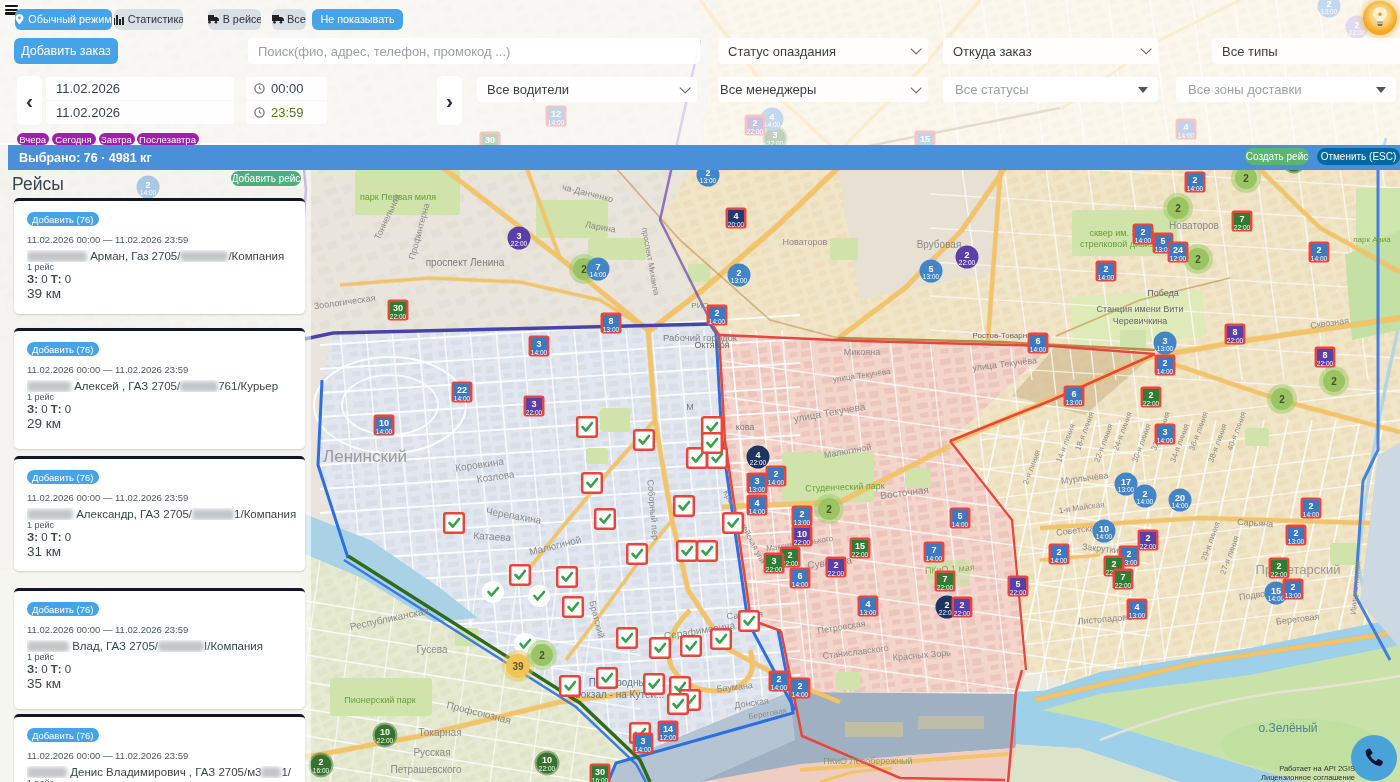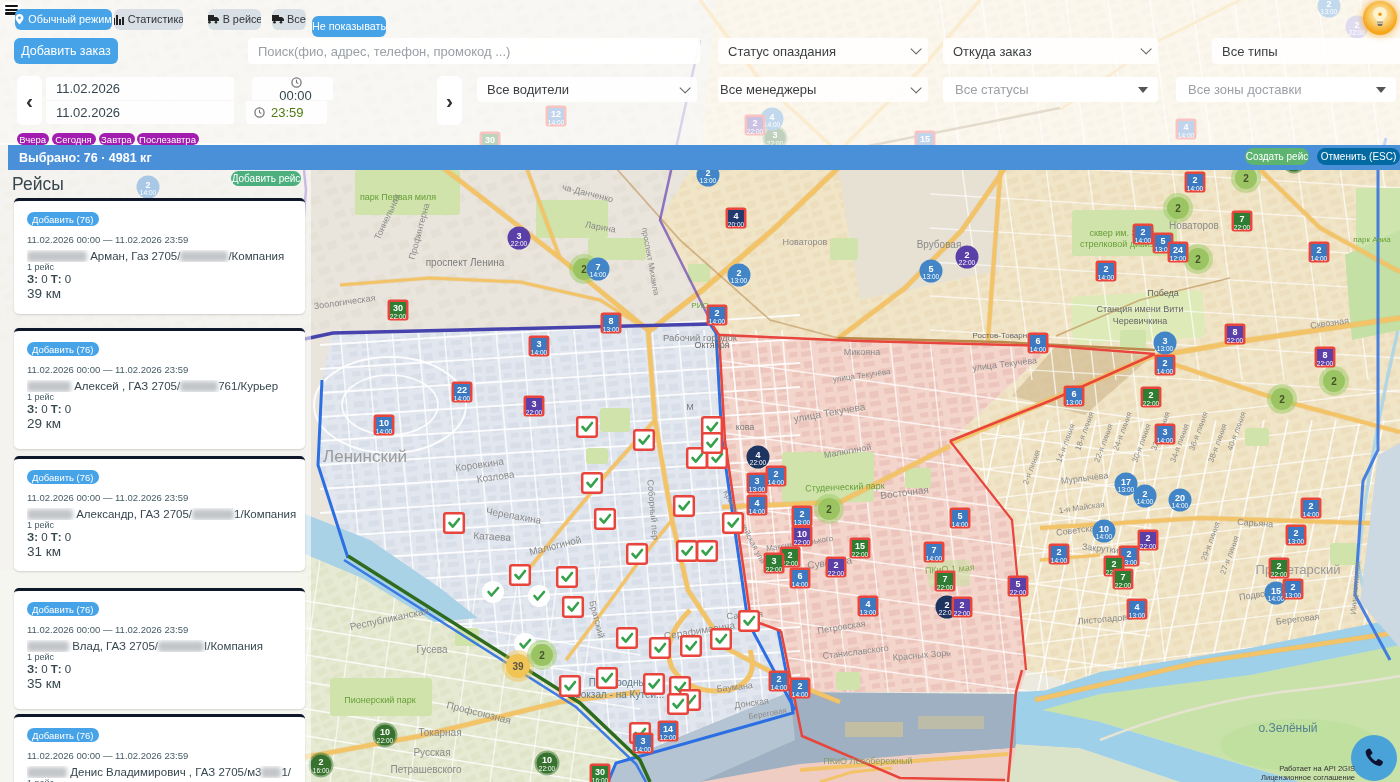--- a/index.html
+++ b/index.html
@@ -986,21 +986,21 @@
         <circle cx="9" cy="8.3" r="1.3" fill="#222"></circle>
       </svg>
  В рейсе</div>
 <div class="btn btn-gray" style="left:272px;top:9px;width:34px;height:20.5px;">
  <svg width="12" height="10" viewBox="0 0 12 10" style="margin-right:3px;">
         <path d="M0,1 h7 v6 h-7 z M7,3 h3 l2,2 v2 h-5 z" fill="#222"></path>
         <circle cx="2.5" cy="8.3" r="1.3" fill="#222"></circle>
         <circle cx="9" cy="8.3" r="1.3" fill="#222"></circle>
       </svg>
  Все</div>
-<div class="btn btn-blue" style="left:312px;top:9px;width:74px;height:20.5px;font-size:10.8px;margin-top:7px;">Не показывать</div>
+<div class="btn btn-blue" style="left:312px;top:9px;width:91px;height:20.5px;font-size:10.8px;">Не показывать</div>
 
 <div class="btn btn-blue" style="left:14px;top:38px;width:104px;height:26px;font-size:12.5px;">Добавить заказ</div>
 <div class="inp" style="left:248px;top:38px;width:452px;height:26px;background:rgba(255,255,255,0.92);">
       <span class="ph" style="margin-left:10px;">Поиск(фио, адрес, телефон, промокод ...)</span>
     </div>
 <div class="inp" style="left:718px;top:38px;width:210px;height:26px;">
       <span style="margin-left:10px;">Статус опаздания</span>
       <span class="chev"></span>
     </div>
 <div class="inp" style="left:943px;top:38px;width:215px;height:26px;">
@@ -1012,21 +1012,21 @@
       <span class="chev"></span>
     </div>
 
 <div style="position:absolute;left:17px;top:76px;width:25px;height:49px;background:#fff;border-radius:6px;display:flex;align-items:center;justify-content:center;color:#333;font-size:21px;font-weight:bold;">‹</div>
 <div class="inp" style="left:46px;top:77px;width:188px;height:23px;border-radius:3px 3px 0 0;">
       <span style="margin-left:10px;color:#37474f;">11.02.2026</span>
     </div>
 <div class="inp" style="left:46px;top:101px;width:188px;height:23px;border-radius:0 0 3px 3px;">
       <span style="margin-left:10px;color:#37474f;">11.02.2026</span>
     </div>
-<div class="inp" style="left:252px;top:77px;width:81px;height:23px;border-radius:3px 3px 0 0;flex-direction:column;">
+<div class="inp" style="left:246px;top:77px;width:81px;height:23px;border-radius:3px 3px 0 0;">
  <svg width="11" height="11" viewBox="0 0 12 12" style="margin-left:8px;">
         <circle cx="6" cy="6" r="5" fill="none" stroke="#777" stroke-width="1.4"></circle>
         <path d="M6,3 L6,6 L8,7" fill="none" stroke="#777" stroke-width="1.2"></path>
       </svg>
  <span style="margin-left:6px;color:#37474f;">00:00</span>
     </div>
 <div class="inp" style="left:246px;top:101px;width:81px;height:23px;border-radius:0 0 3px 3px;">
  <svg width="11" height="11" viewBox="0 0 12 12" style="margin-left:8px;">
         <circle cx="6" cy="6" r="5" fill="none" stroke="#777" stroke-width="1.4"></circle>
         <path d="M6,3 L6,6 L8,7" fill="none" stroke="#777" stroke-width="1.2"></path>

